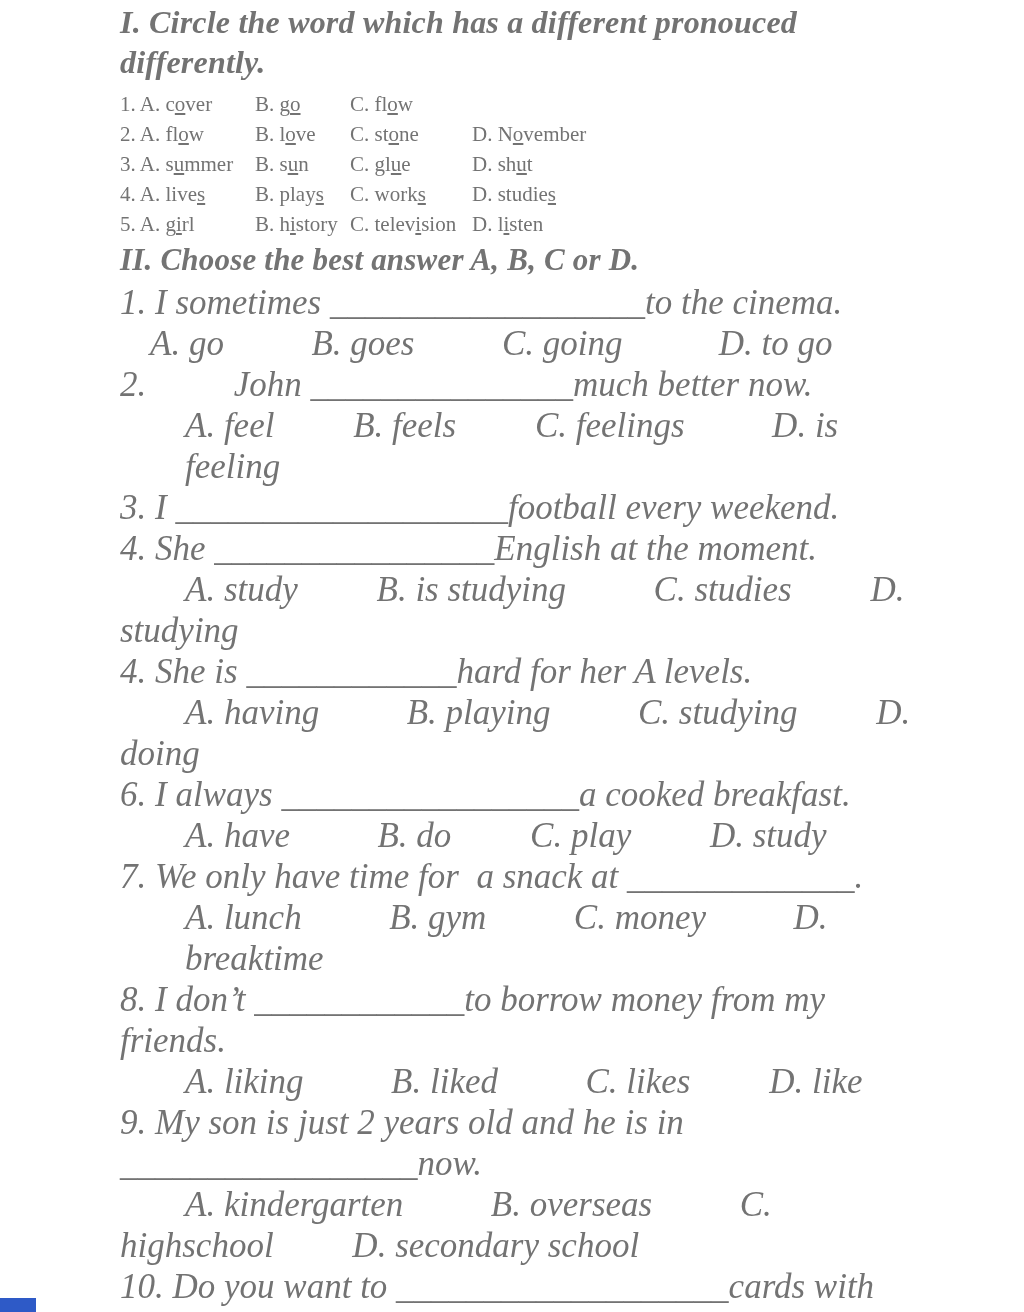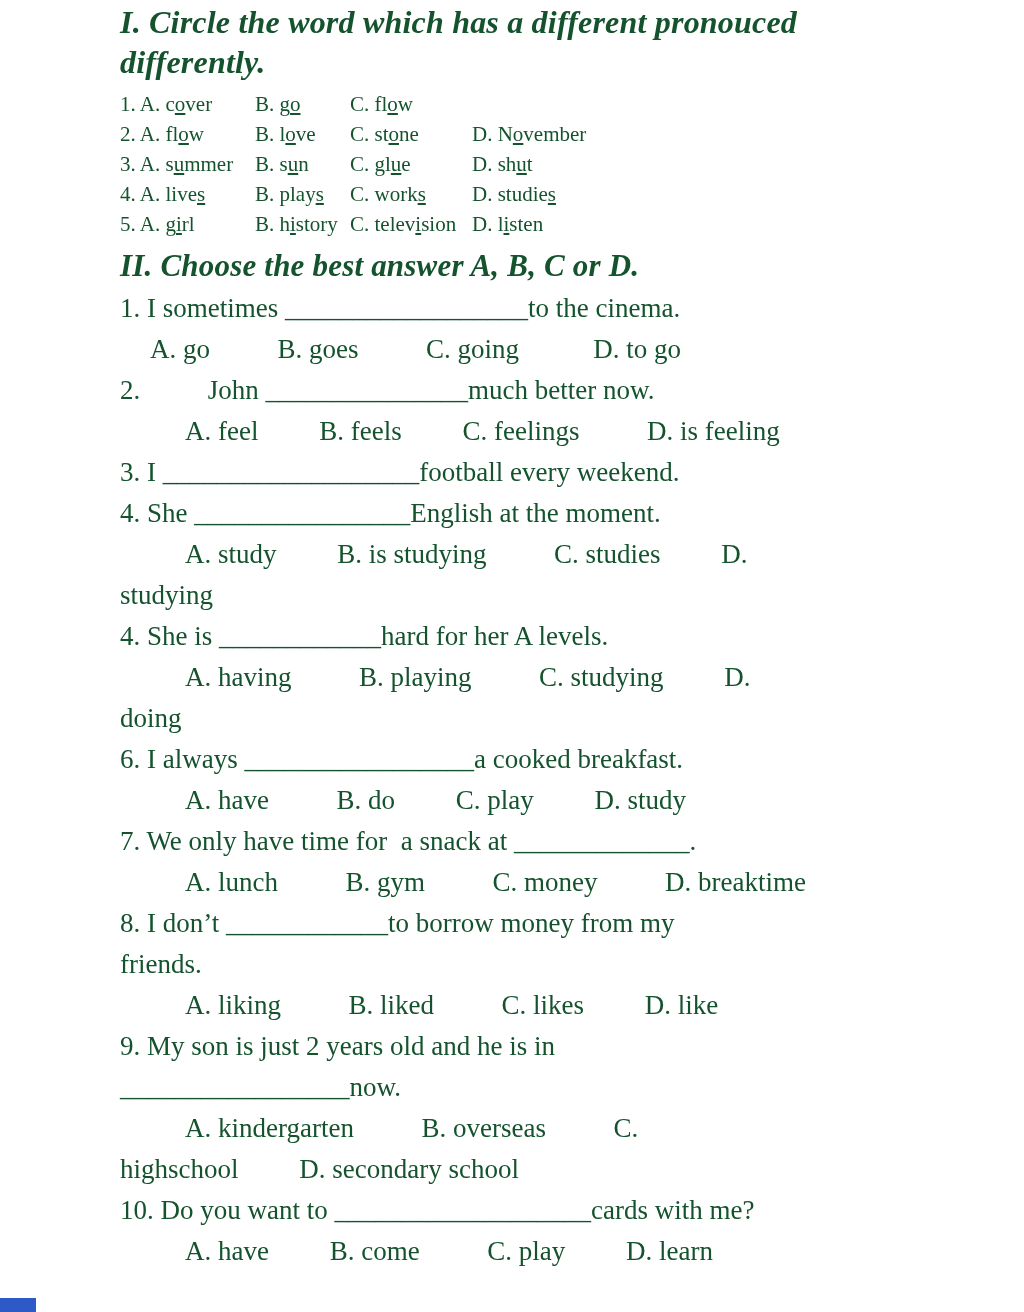--- a/index.html
+++ b/index.html
@@ -35,45 +35,46 @@
   .s1-cell u, .s2-line u {
     text-decoration: underline;
     text-underline-offset: 2px;
   }
   
   .s2-heading {
     font-weight: bold;
     font-style: italic;
     font-size: 31px;
     line-height: 40px;
-    margin-top: 7px;
+    margin-top: 1px;
     margin-bottom: 2px;
     letter-spacing: 0.2px;
   }
   .s2-line {
-    font-size: 27px;
+    font-size: 35px;
     line-height: 41px;
     white-space: pre-wrap;
+    font-style: italic;
   }
   .indent-0 { padding-left: 0; }
   .indent-1 { padding-left: 30px; }
   .indent-2 { padding-left: 65px; }
   
   .corner-mark {
     position: absolute;
     left: 0;
     bottom: 0;
     width: 36px;
     height: 14px;
   }
 </style>
 </head>
 <body>
 
-<div class="page" style="background: rgb(255, 255, 255); color: #14532d;">
+<div class="page" style="background: rgb(255, 255, 255); color: #737373;">
 
   <div class="s1-heading">
       <div>I. Circle the word which has a different pronouced</div>
       <div>differently.</div>
     </div>
 
   <div class="s1-grid">
       <div class="s1-row">
         <div class="s1-cell">1. A. c<u>o</u>ver</div>
         <div class="s1-cell">B. g<u>o</u></div>

